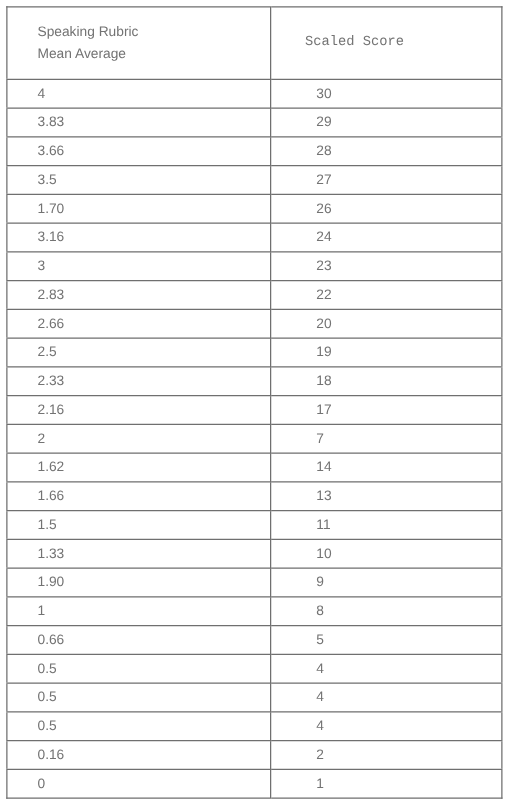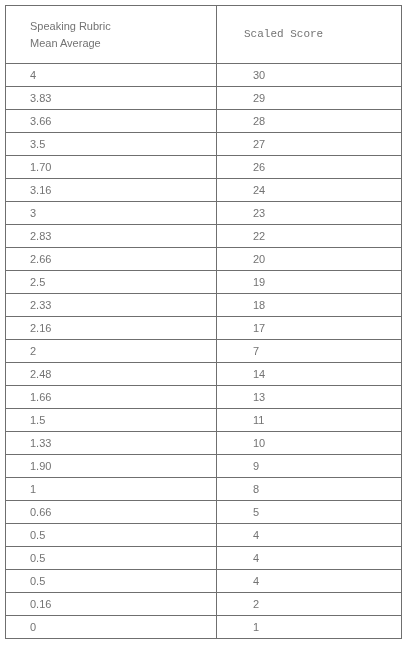--- a/index.html
+++ b/index.html
@@ -136,21 +136,21 @@
         </tr>
         <tr>
           <td class="rubric-cell">2.16</td>
           <td class="scaled-cell">17</td>
         </tr>
         <tr>
           <td class="rubric-cell">2</td>
           <td class="scaled-cell">7</td>
         </tr>
         <tr>
-          <td class="rubric-cell">2.48</td>
+          <td class="rubric-cell">1.62</td>
           <td class="scaled-cell">14</td>
         </tr>
         <tr>
           <td class="rubric-cell">1.66</td>
           <td class="scaled-cell">13</td>
         </tr>
         <tr>
           <td class="rubric-cell">1.5</td>
           <td class="scaled-cell">11</td>
         </tr>

